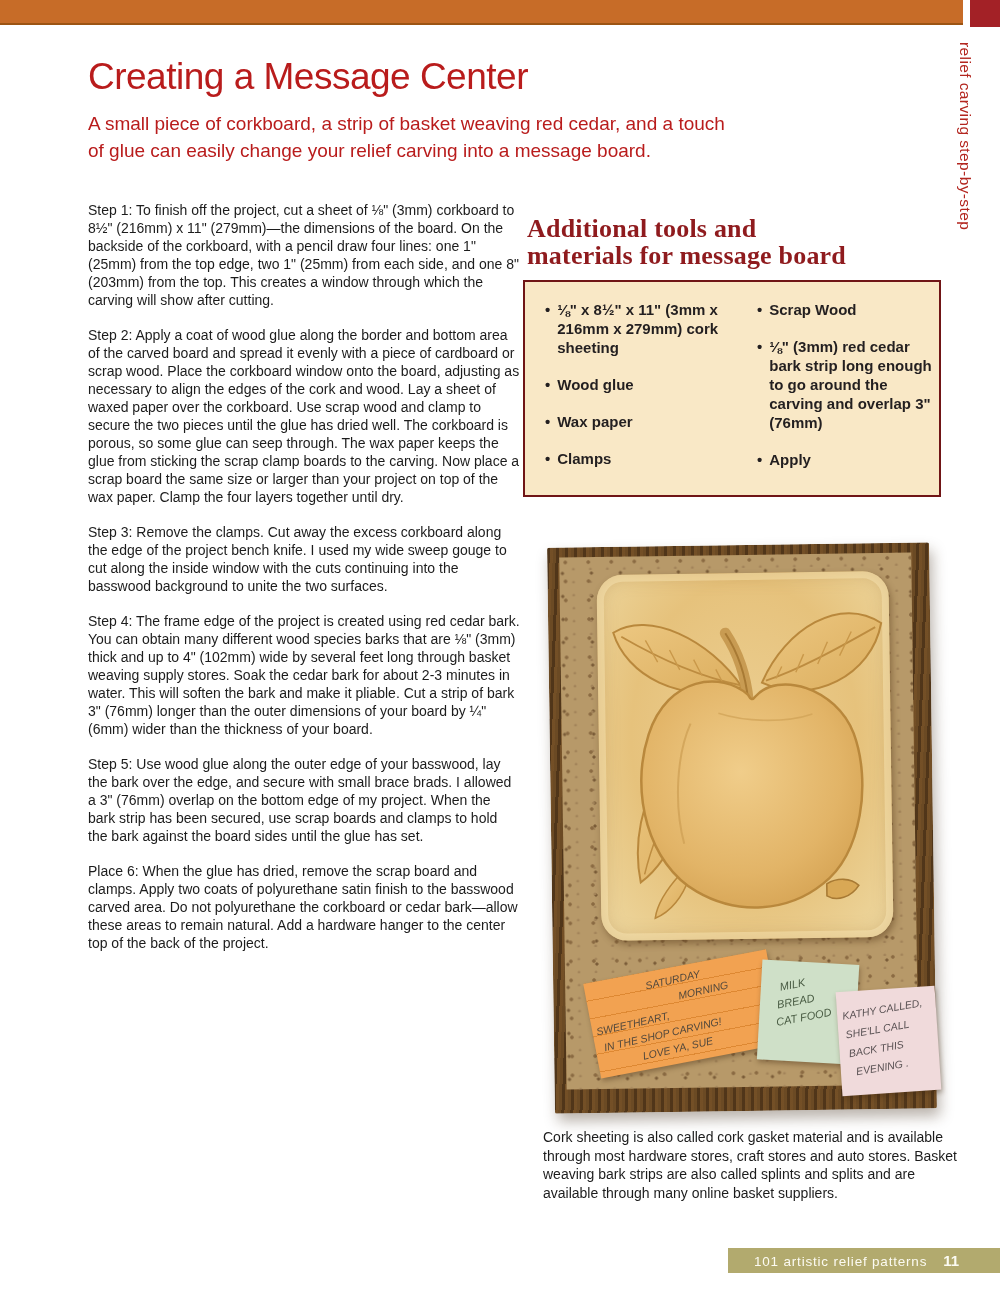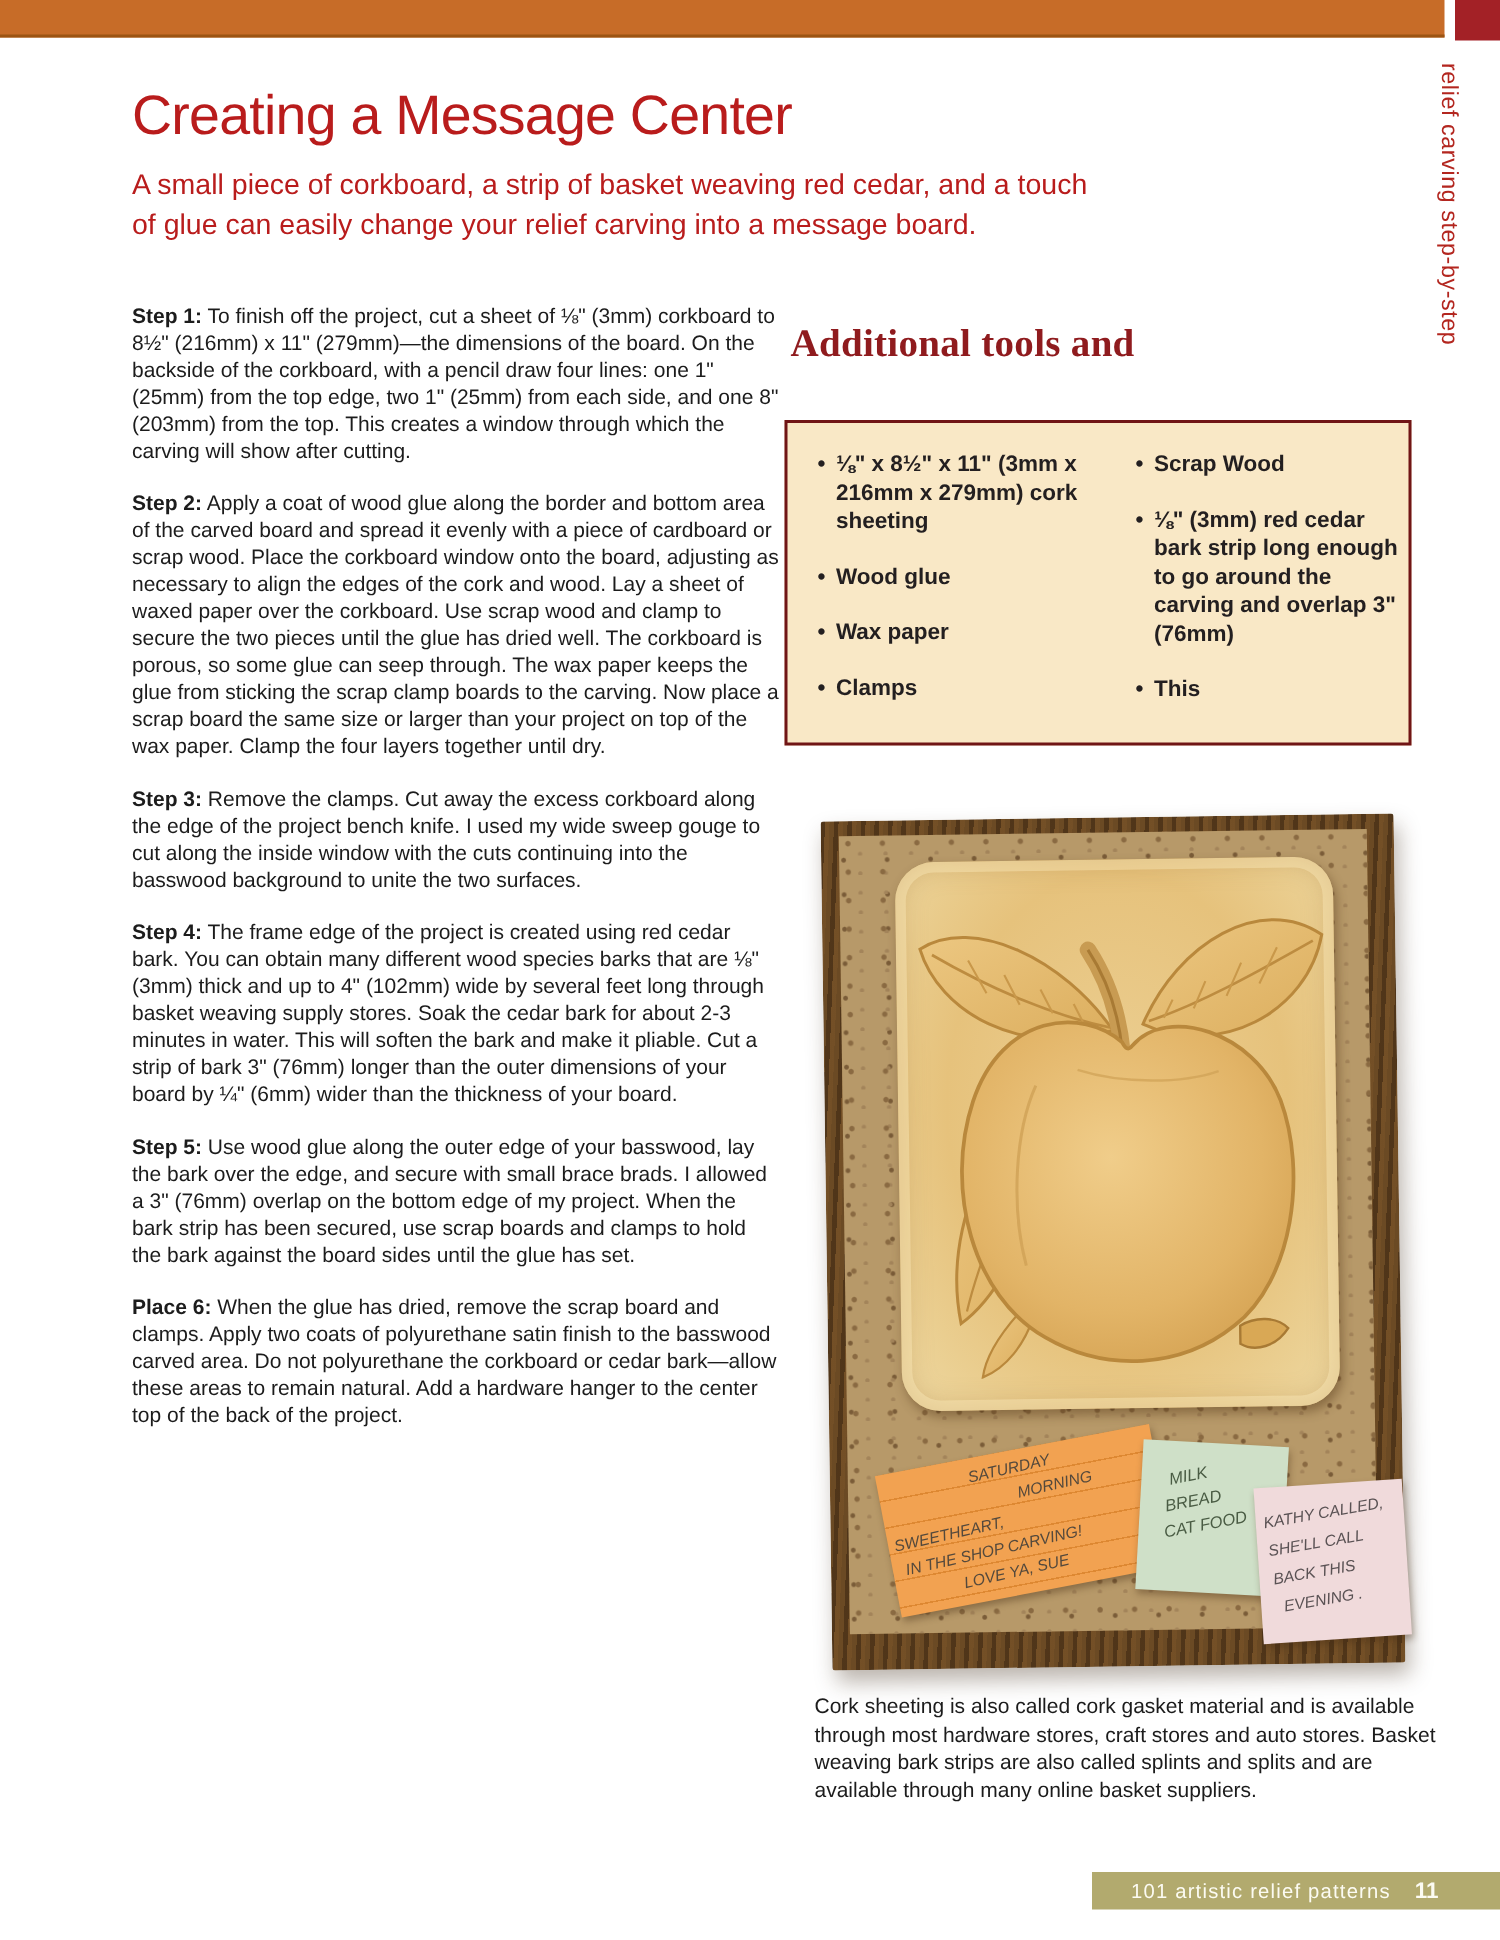--- a/index.html
+++ b/index.html
@@ -16,21 +16,21 @@
   .edge-label { position:absolute; top:42px; left:956px; writing-mode:vertical-rl;
     color:#b3261f; font-size:15.5px; letter-spacing:0.4px; }
 
   
   .page-title { position:absolute; left:88px; top:56px; width:640px;
     font-size:37px; font-weight:400; color:#b91c1c; letter-spacing:-0.5px; }
   .intro { position:absolute; left:88px; top:110px; width:640px;
     font-size:19px; line-height:27px; color:#b91c1c; }
   .steps { position:absolute; left:88px; top:201px; width:432px; }
   .steps p { font-size:14px; line-height:18px; margin-bottom:17px; color:#1c1c1c; }
-  .steps b { font-weight:bold; }
+  .steps b { font-weight:normal; }
 
   
   .tools-heading { position:absolute; left:527px; top:215px; width:420px;
     font-family:"Liberation Serif", serif; font-weight:bold;
     font-size:26px; line-height:27px; color:#8f1b1e; letter-spacing:0.2px; }
   .tools-box { position:absolute; left:523px; top:280px; width:418px; height:217px;
     background:#f9e8c6; border:2px solid #701516; }
   .tools-col { position:absolute; top:18px; }
   .tools-col.c1 { left:20px; width:208px; }
   .tools-col.c2 { left:232px; width:176px; }
@@ -99,20 +99,21 @@
   <p><b>Step 1:</b> <span>To finish off the project, cut a sheet of ⅛" (3mm) corkboard to 8½" (216mm) x 11" (279mm)—the dimensions of the board. On the backside of the corkboard, with a pencil draw four lines: one 1" (25mm) from the top edge, two 1" (25mm) from each side, and one 8" (203mm) from the top. This creates a window through which the carving will show after cutting.</span></p>
   <p><b>Step 2:</b> <span>Apply a coat of wood glue along the border and bottom area of the carved board and spread it evenly with a piece of cardboard or scrap wood. Place the corkboard window onto the board, adjusting as necessary to align the edges of the cork and wood. Lay a sheet of waxed paper over the corkboard. Use scrap wood and clamp to secure the two pieces until the glue has dried well. The corkboard is porous, so some glue can seep through. The wax paper keeps the glue from sticking the scrap clamp boards to the carving. Now place a scrap board the same size or larger than your project on top of the wax paper. Clamp the four layers together until dry.</span></p>
   <p><b>Step 3:</b> <span>Remove the clamps. Cut away the excess corkboard along the edge of the project bench knife. I used my wide sweep gouge to cut along the inside window with the cuts continuing into the basswood background to unite the two surfaces.</span></p>
   <p><b>Step 4:</b> <span>The frame edge of the project is created using red cedar bark. You can obtain many different wood species barks that are ⅛" (3mm) thick and up to 4" (102mm) wide by several feet long through basket weaving supply stores. Soak the cedar bark for about 2-3 minutes in water. This will soften the bark and make it pliable. Cut a strip of bark 3" (76mm) longer than the outer dimensions of your board by ¼" (6mm) wider than the thickness of your board.</span></p>
   <p><b>Step 5:</b> <span>Use wood glue along the outer edge of your basswood, lay the bark over the edge, and secure with small brace brads. I allowed a 3" (76mm) overlap on the bottom edge of my project. When the bark strip has been secured, use scrap boards and clamps to hold the bark against the board sides until the glue has set.</span></p>
   <p><b>Place 6:</b> <span>When the glue has dried, remove the scrap board and clamps. Apply two coats of polyurethane satin finish to the basswood carved area. Do not polyurethane the corkboard or cedar bark—allow these areas to remain natural. Add a hardware hanger to the center top of the back of the project.</span></p>
 </div>
 
 <div class="tools-heading">
   <span>Additional tools and</span><br>
+  <span>materials for message board</span>
 </div>
 
 <div class="tools-box">
   <div class="tools-col c1">
     <div class="tool-item">
         <span class="dot">•</span>
         <span>⅛" x 8½" x 11" (3mm x 216mm x 279mm) cork sheeting</span>
       </div>
     <div class="tool-item">
         <span class="dot">•</span>
@@ -131,21 +132,21 @@
     <div class="tool-item">
         <span class="dot">•</span>
         <span>Scrap Wood</span>
       </div>
     <div class="tool-item">
         <span class="dot">•</span>
         <span>⅛" (3mm) red cedar bark strip long enough to go around the carving and overlap 3" (76mm)</span>
       </div>
     <div class="tool-item">
         <span class="dot">•</span>
-        <span>This</span>
+        <span>Apply</span>
       </div>
   </div>
 </div>
 
 <div class="photo">
   <div class="board">
     <div class="cork">
       <div class="panel">
         <svg viewBox="0 0 292 366">
           <defs>

